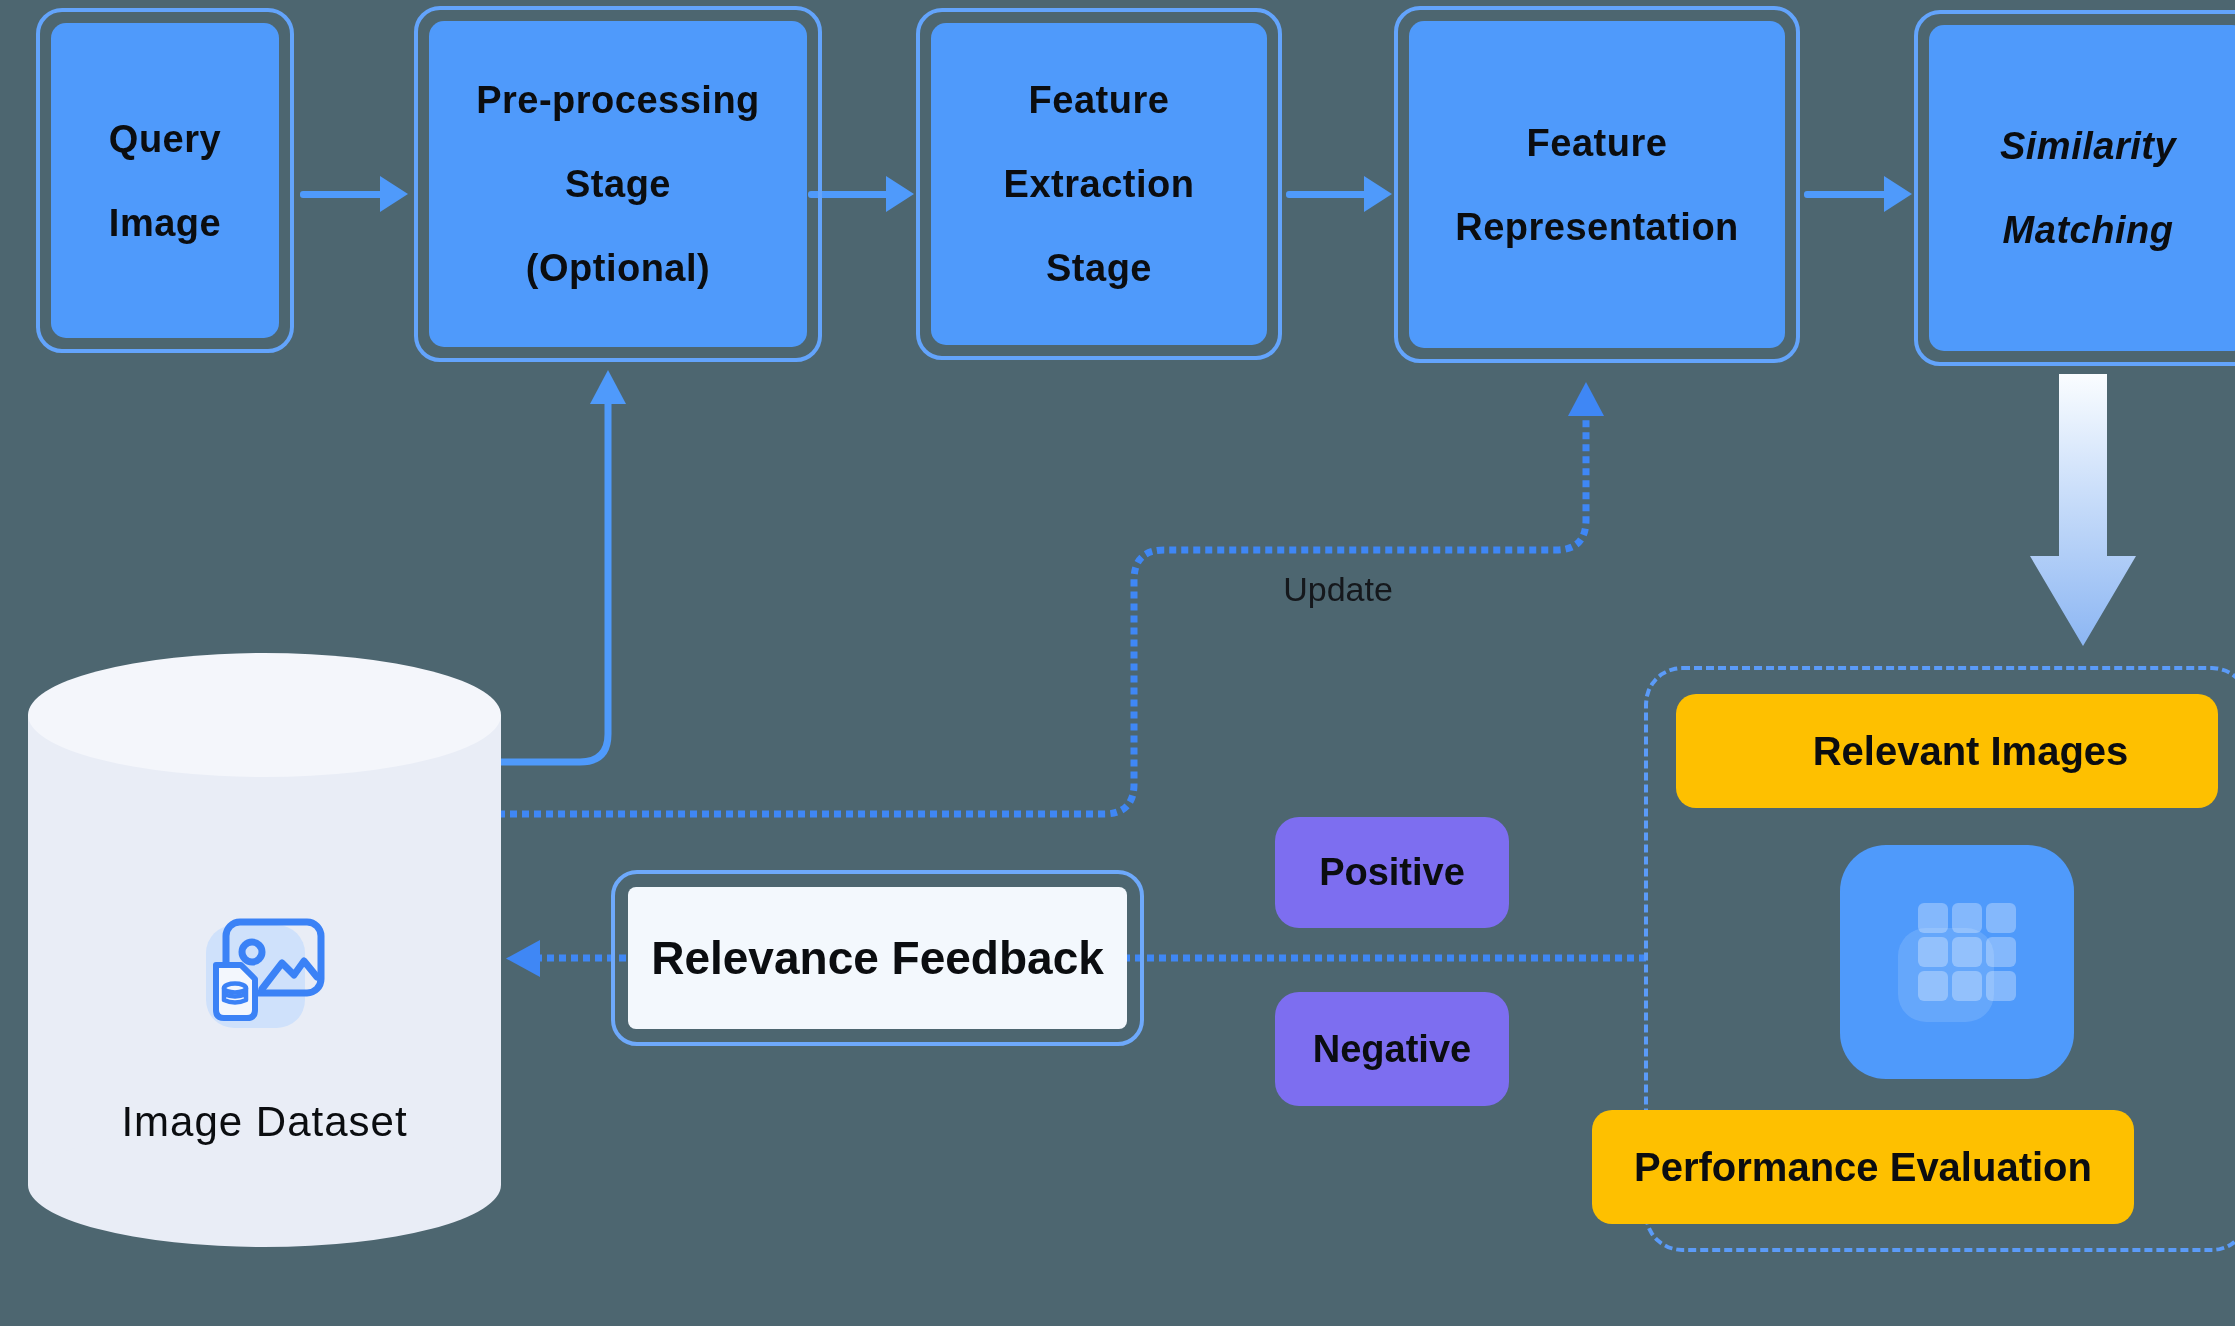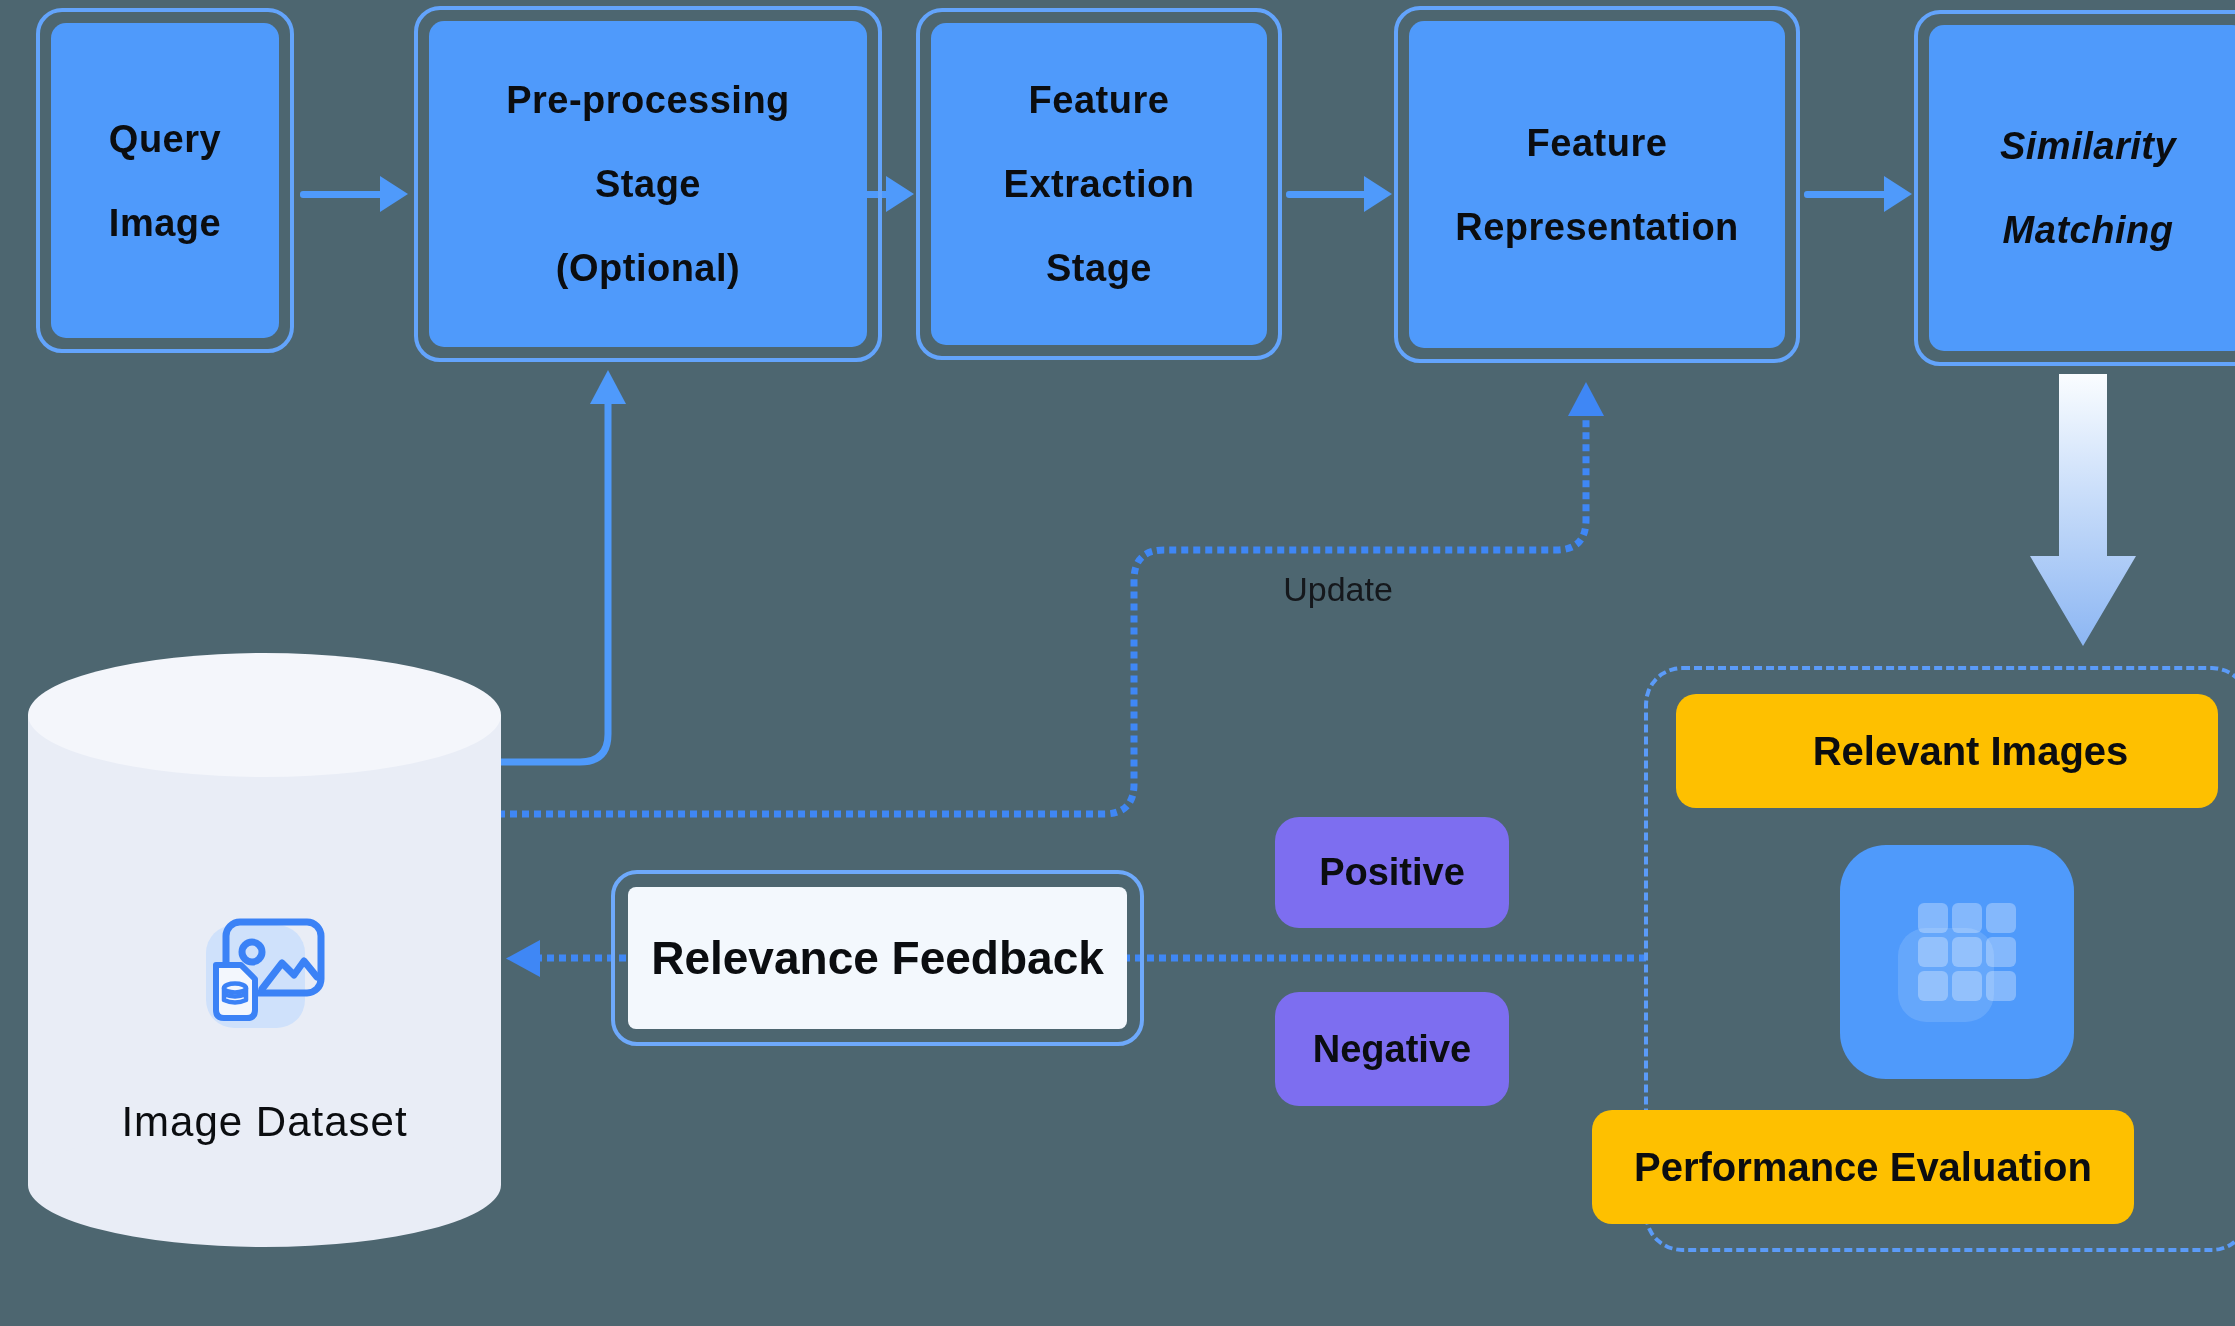--- a/index.html
+++ b/index.html
@@ -27,21 +27,21 @@
     border-radius: 15px;
     display: flex; align-items: center; justify-content: center;
   }
   .stage-lines {
     display: flex; flex-direction: column; text-align: center;
     font-weight: bold; font-size: 38px; line-height: 84px;
     color: var(--c-text_dark, #0b0d10);
     letter-spacing: 0.5px;
   }
   .stage1 { left: 8px;    top: 8px; width: 258px; height: 345px; }
-  .stage2 { left: 386px;  top: 6px; width: 468px; height: 356px; }
+  .stage2 { left: 386px;  top: 6px; width: 408px; height: 356px; }
   .stage3 { left: 888px;  top: 8px; width: 366px; height: 352px; }
   .stage4 { left: 1366px; top: 6px; width: 406px; height: 357px; }
   .stage5 { left: 1886px; top: 10px; width: 348px; height: 356px; font-style: italic; }
 
   
   .harrow { position: absolute; top: 176px; height: 36px; z-index: 2; }
   .harrow .shaft {
     position: absolute; left: 0; top: 15px; height: 7px;
     background: var(--c-connector, #4f9afb); border-radius: 3px;
   }

